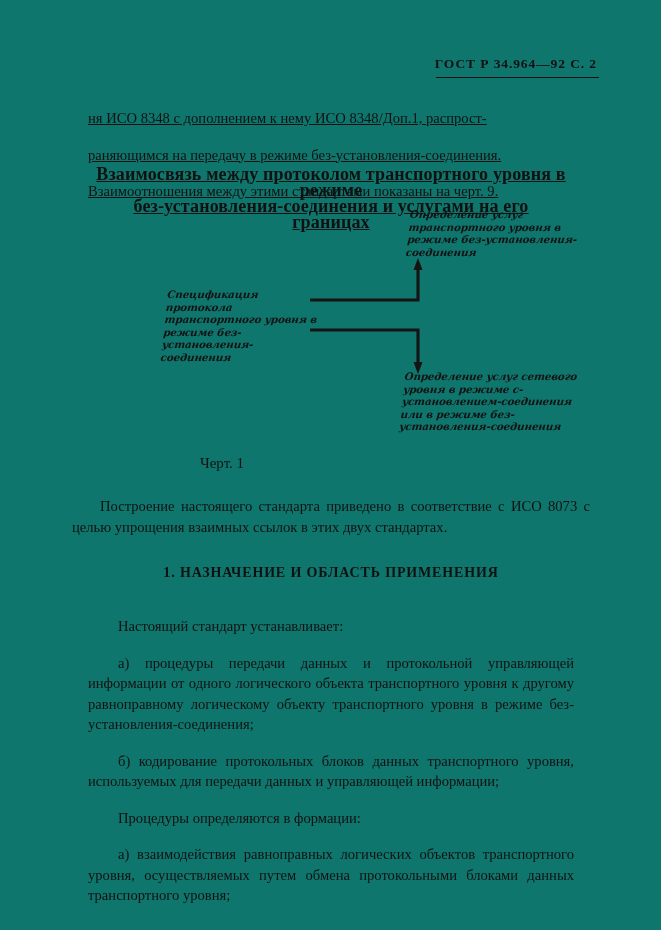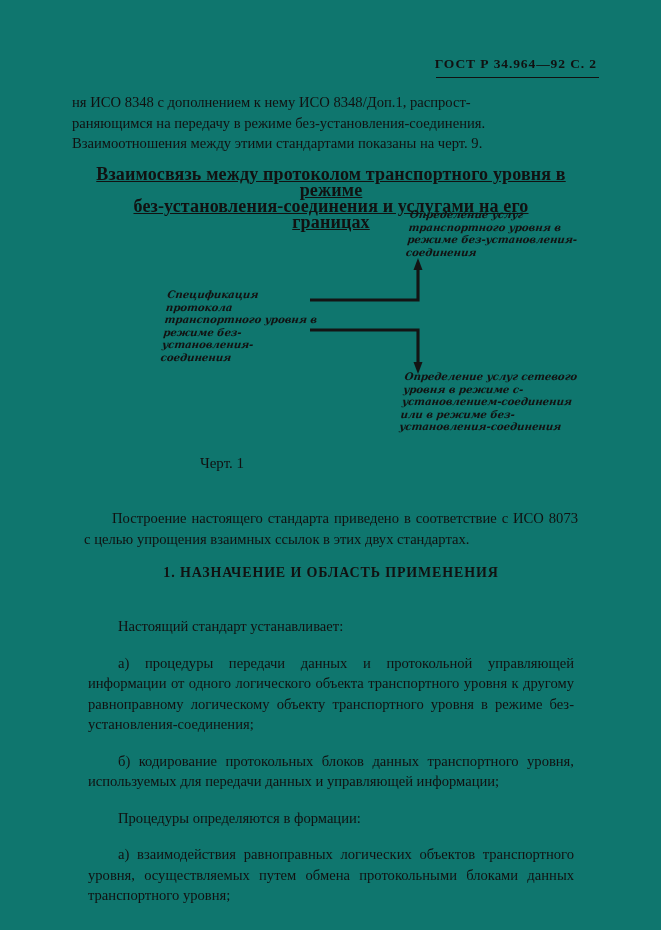--- a/index.html
+++ b/index.html
@@ -47,25 +47,25 @@
   .body-block {
     position: absolute;
     left: 72px;
     width: 518px;
     font-size: 14.6px;
     line-height: 20.5px;
     text-align: justify;
     text-justify: inter-word;
   }
   .intro { top: 92px; }
-  .intro p { margin: 0; }
+  .intro p { margin: 16px; text-decoration: underline; }
   .intro p.cont { text-indent: 0; }
 
   .after-fig { top: 496px; }
-  .after-fig p { margin: 12px; text-indent: 28px; }
+  .after-fig p { margin: 0; text-indent: 28px; }
 
   .section-heading {
     position: absolute;
     left: 72px;
     width: 518px;
     top: 565px;
     text-align: center;
     font-size: 14px;
     font-weight: bold;
     letter-spacing: 0.85px;

